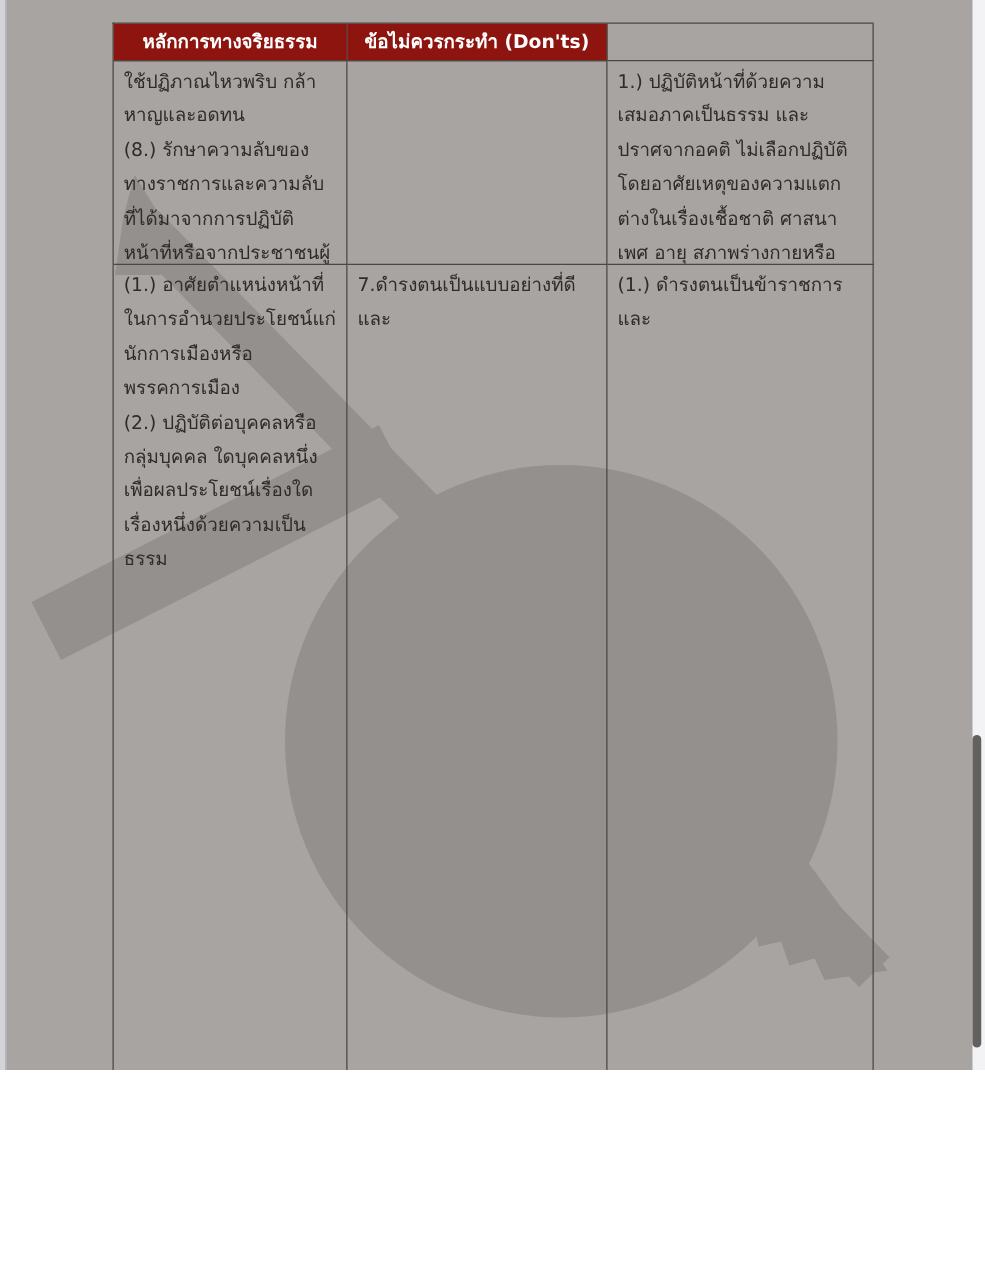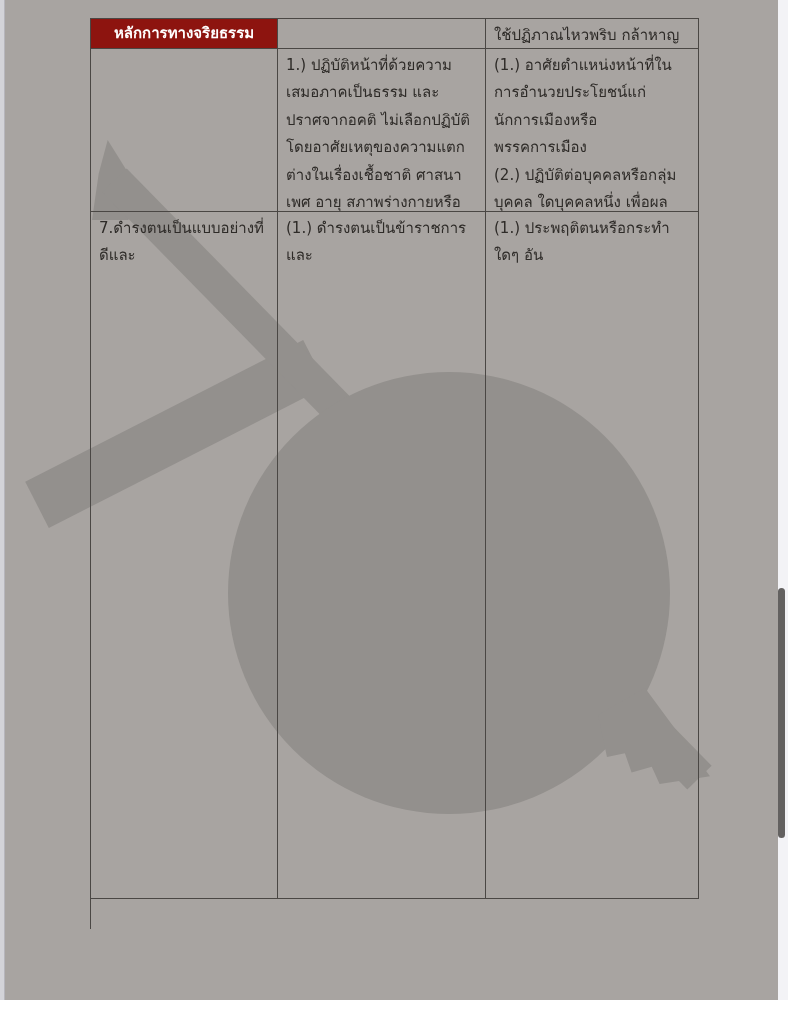--- a/index.html
+++ b/index.html
@@ -1,18 +1,18 @@
 <!DOCTYPE html>
 <html><head>
 <meta charset="utf-8">
 <style>
   html,body{margin:0;padding:0;}
   body{font-family:"DejaVu Sans","Liberation Sans",sans-serif;}
   .page{
-    position:relative;width:788px;height:1000px;overflow:hidden;
+    position:relative;width:788px;height:856px;overflow:hidden;
     background:#a8a4a1;
   }
   
   .left-edge{position:absolute;left:0;top:0;width:4px;height:1024px;background:#d3d3d8;border-right:1px solid #b6b5bb;}
   .scroll-track{position:absolute;right:0;top:0;width:10px;height:1024px;background:#f3f3f6;}
   .scroll-thumb{position:absolute;right:3px;top:588px;width:7px;height:250px;background:#636160;border-radius:4px;}
   
   .wm{position:absolute;background:#93908d;}
   .wm-circle{left:228px;top:372px;width:442px;height:442px;border-radius:50%;}
   .wm-shaft{left:-11px;top:462px;width:836px;height:34px;transform:rotate(45.6deg);}
@@ -52,20 +52,21 @@
     <div class="wm wm-nub"></div>
     <div class="wm wm-band"></div>
     <div class="wm wm-shaft"></div>
     <div class="wm wm-circle"></div>
     <div class="wm wm-spearhead"></div>
   </div>
 
   <div class="ethics-table">
 
     <div class="cell th">หลักการทางจริยธรรม</div>
+    <div class="cell th">ข้อไม่ควรกระทำ (Don'ts)</div>
 
     <div class="cell"></div>
     <div class="cell">ใช้ปฏิภาณไหวพริบ กล้าหาญและอดทน
 (8.) รักษาความลับของทางราชการและความลับที่ได้มาจากการปฏิบัติหน้าที่หรือจากประชาชนผู้มาติดต่อราชการ</div>
     <div class="cell"></div>
 
     <div class="cell">1.) ปฏิบัติหน้าที่ด้วยความเสมอภาคเป็นธรรม และปราศจากอคติ ไม่เลือกปฏิบัติ โดยอาศัยเหตุของความแตกต่างในเรื่องเชื้อชาติ ศาสนา เพศ อายุ สภาพร่างกายหรือสถานะทางเศรษฐกิจ สังคมและความเชื่อทางการเมือง
 (2.) วางตัวเป็นกลางทางการเมือง
 (3.) เคารพสิทธิและเสรีภาพของประชาชนตามบทบัญญัติแห่งรัฐธรรมนูญและตามกฎหมายอื่นโดยเคร่งครัด
 (4.) วางตัวเป็นกลางในฐานะผู้รักษากฎหมายในกระบวนการยุติธรรม

